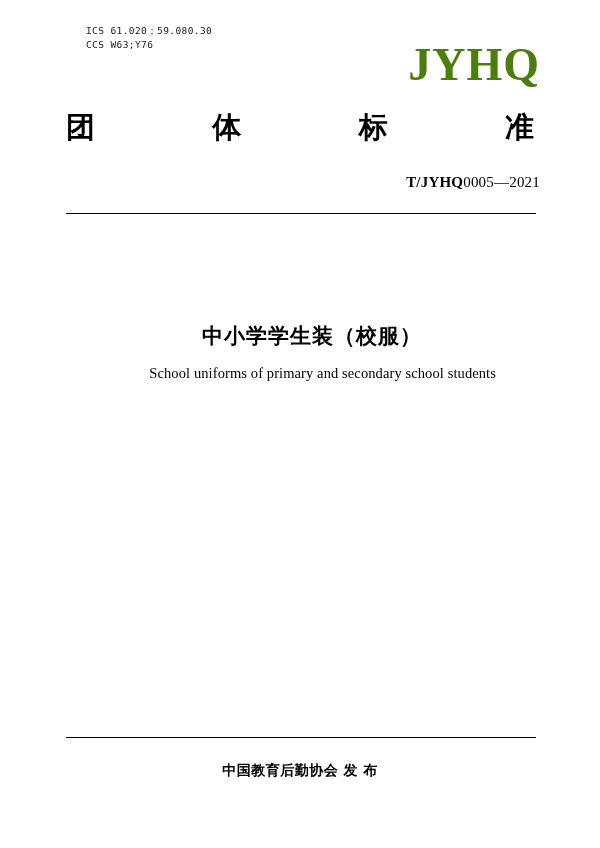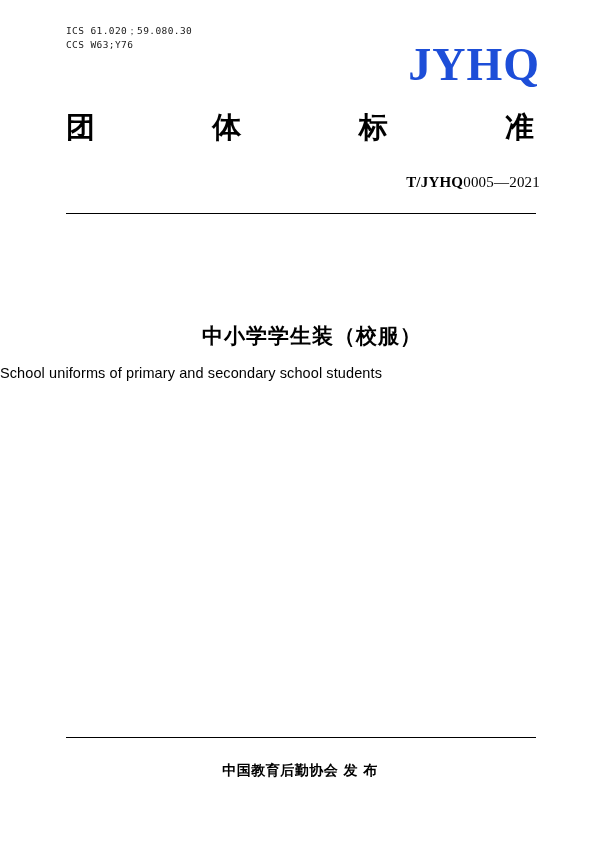--- a/index.html
+++ b/index.html
@@ -27,32 +27,32 @@
   .codes {
     position: absolute;
     left: 66px;
     top: 24px;
     font-family: "DejaVu Sans Mono", monospace;
     font-size: 9.5px;
     line-height: 14px;
     letter-spacing: 0.4px;
     color: #1a1a1a;
   }
-  .codes div { white-space: pre; }
+  .codes div { white-space: pre; margin-left: 20px; }
 
   
   .logo {
     position: absolute;
     right: 60px;
     top: 42px;
     font-family: "Liberation Serif", serif;
     font-weight: bold;
     font-size: 46px;
     letter-spacing: 1px;
-    color: #1d4ed8;
+    color: #4d7c0f;
     line-height: 1;
   }
 
   
   .tuanti {
     position: absolute;
     left: 66px;
     top: 108px;
     width: 468px;
     display: flex;
@@ -105,22 +105,22 @@
     font-weight: bold;
     font-size: 21px;
     letter-spacing: 1px;
     margin-left: 12px;
   }
   .title-en {
     position: absolute;
     left: 0;
     top: 365px;
     width: 496px;
-    text-align: left;
-    font-family: Liberation Sans, sans-serif;
+    text-align: right;
+    font-family: Liberation Serif, serif;
     font-size: 14.5px;
     letter-spacing: 0.1px;
   }
 
   
   .dates {
     position: absolute;
     left: 66px;
     top: 712px;
     width: 470px;

